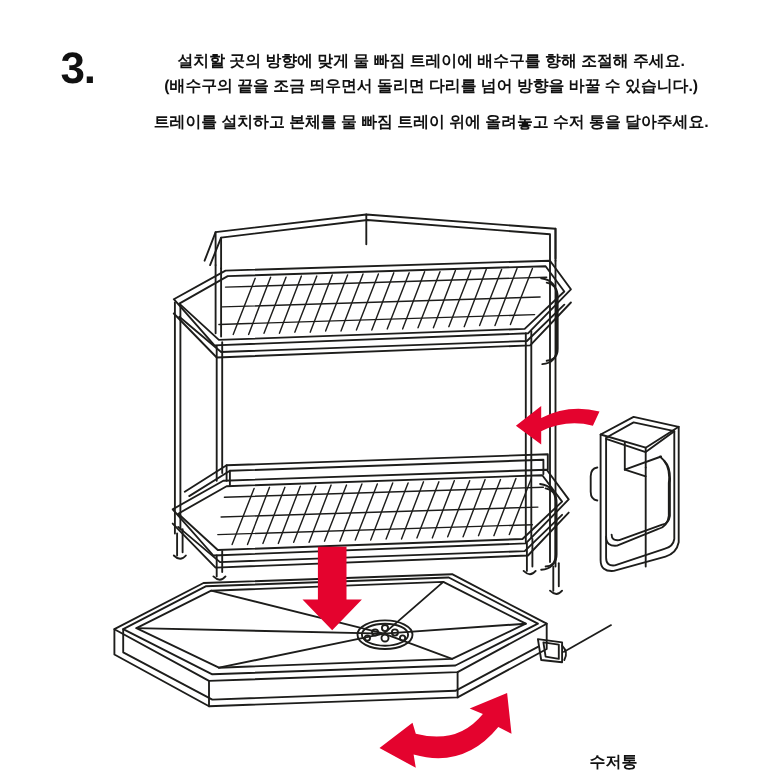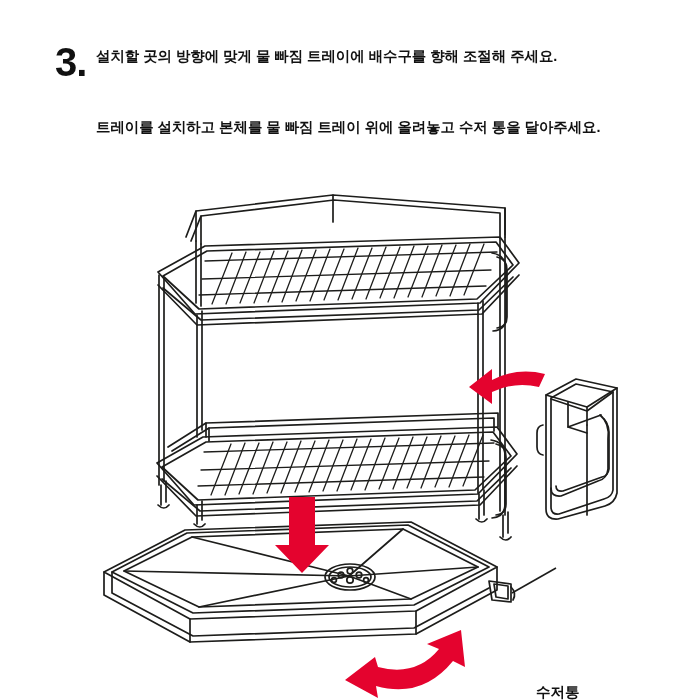--- a/index.html
+++ b/index.html
@@ -36,29 +36,30 @@
   }
   #para-primary {
     position: absolute;
     left: 96px;
     top: 45px;
     width: 592px;
   }
   #para-secondary {
     position: absolute;
     left: 96px;
-    top: 116px;
+    top: 100px;
     width: 592px;
   }
   .line {
     font-size: 14.4px;
     font-weight: bold;
     line-height: 23px;
     white-space: nowrap;
     color: #111111;
+    text-align: center;
   }
 
   
   #illustration {
     position: absolute;
     left: 0;
     top: 175px;
     width: 700px;
     height: 525px;
   }
@@ -81,20 +82,21 @@
 </style>
 </head>
 <body>
 
 <div id="instructions">
 
   <div id="step-number">3.</div>
 
   <div id="para-primary">
     <div class="line">설치할 곳의 방향에 맞게  물 빠짐 트레이에 배수구를 향해  조절해 주세요.</div>
+    <div class="line">(배수구의 끝을 조금 띄우면서 돌리면 다리를 넘어 방향을 바꿀 수 있습니다.)</div>
   </div>
 
   <div id="para-secondary">
     <div class="line">트레이를 설치하고 본체를 물 빠짐 트레이 위에 올려놓고  수저 통을 달아주세요.</div>
   </div>
 
 </div>
 
 <div id="illustration">
 

